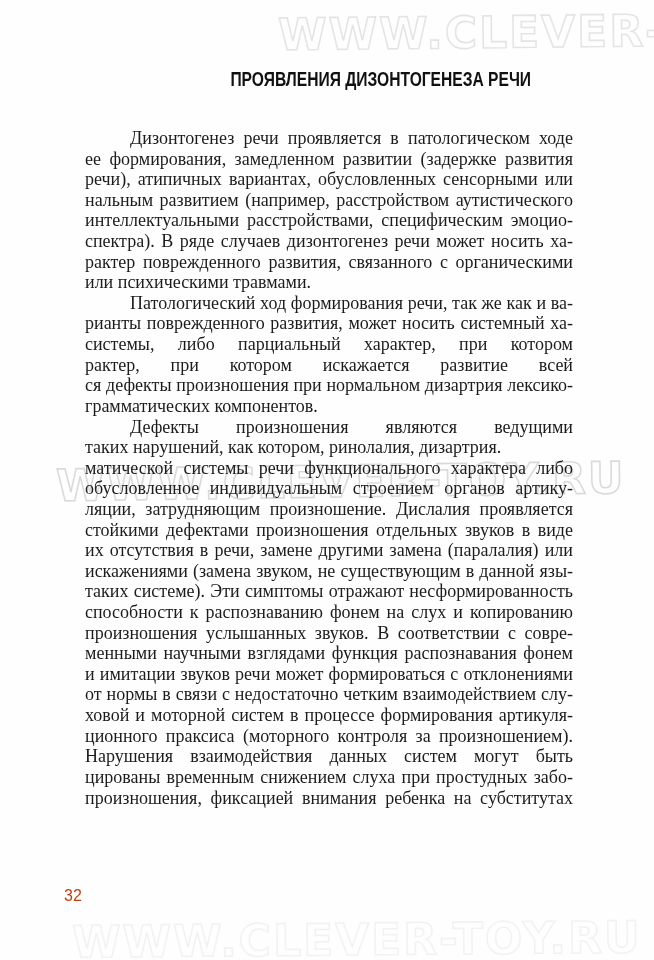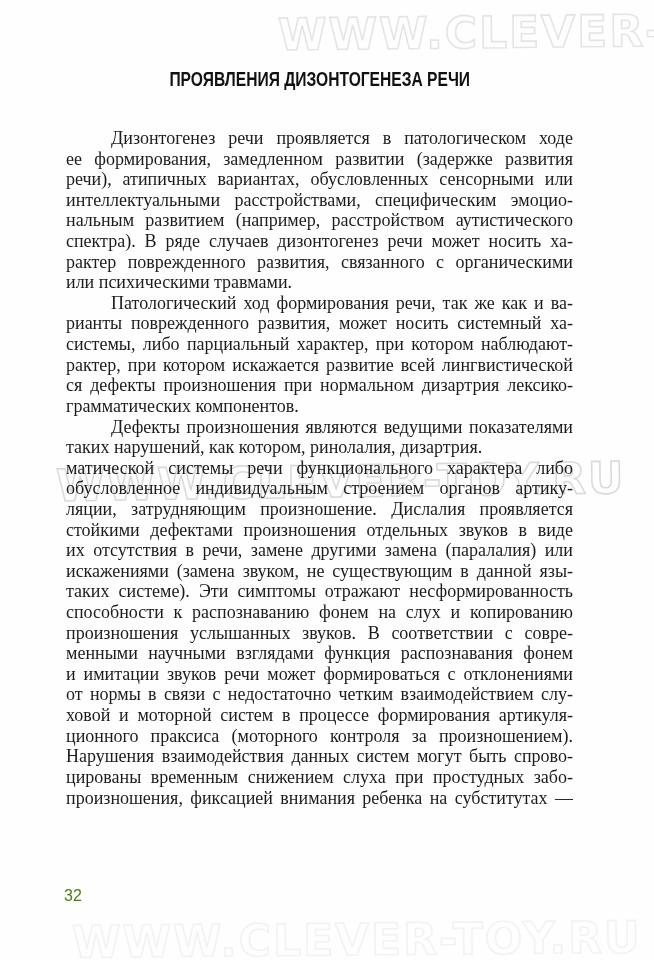--- a/index.html
+++ b/index.html
@@ -33,21 +33,21 @@
   .wm-top    { left: 278px; top: 6px;   opacity: 0.30; transform: rotate(-0.6deg); }
   .wm-middle { left: 56px;  top: 456px; opacity: 0.42; transform: rotate(-0.8deg); }
   .wm-bottom { left: 72px;  top: 914px; opacity: 0.14; transform: rotate(-0.5deg); }
 
   
   .title-wrap {
     position: absolute;
     left: 66px;
     top: 68px;
     width: 507px;
-    text-align: center;
+    text-align: right;
   }
   .title {
     display: inline-block;
     font-family: "Liberation Sans", sans-serif;
     font-weight: bold;
     font-size: 20px;
     letter-spacing: 0px;
     color: #111111;
     transform: scaleX(0.78);
     transform-origin: center;
@@ -62,32 +62,33 @@
     width: 507px;
     font-size: 18px;
   }
   .line {
     height: 20.62px;
     line-height: 20.62px;
     text-align: justify;
     text-align-last: justify;
     overflow: hidden;
     white-space: normal;
+    margin-left: 19px;
   }
   .line.indent { padding-left: 45px; }
   .line.endline { text-align-last: left; }
 
   
   .page-number {
     position: absolute;
     left: 64px;
     top: 887px;
     font-family: "Liberation Sans", sans-serif;
     font-size: 16px;
-    color: #4d7c0f;
+    color: #c2410c;
   }
 </style>
 </head>
 <body>
 
 <div class="page">
 
   <span class="wm wm-top">WWW.CLEVER-TOY.RU</span>
 
   <span class="wm wm-middle">WWW.CLEVER-TOY.RU</span>
@@ -95,22 +96,22 @@
   <span class="wm wm-bottom">WWW.CLEVER-TOY.RU</span>
 
   <div class="title-wrap">
     <h1 class="title" style="margin:0;">ПРОЯВЛЕНИЯ ДИЗОНТОГЕНЕЗА РЕЧИ</h1>
   </div>
 
   <div class="body-text">
       <div class="line indent">Дизонтогенез речи проявляется в патологическом ходе</div>
       <div class="line">ее формирования, замедленном развитии (задержке развития</div>
       <div class="line">речи), атипичных вариантах, обусловленных сенсорными или</div>
+      <div class="line">нальным развитием (например, расстройством аутистического</div>
       <div class="line">интеллектуальными расстройствами, специфическим эмоцио-</div>
-      <div class="line">нальным развитием (например, расстройством аутистического</div>
       <div class="line">спектра). В ряде случаев дизонтогенез речи может носить ха-</div>
       <div class="line">рактер поврежденного развития, связанного с органическими</div>
       <div class="line endline">или психическими травмами.</div>
       <div class="line indent">Патологический ход формирования речи, так же как и ва-</div>
       <div class="line">рианты поврежденного развития, может носить системный ха-</div>
       <div class="line">системы, либо парциальный характер, при котором наблюдают-</div>
       <div class="line">рактер, при котором искажается развитие всей лингвистической</div>
       <div class="line">ся дефекты произношения при нормальном дизартрия лексико-</div>
       <div class="line endline">грамматических компонентов.</div>
       <div class="line indent">Дефекты произношения являются ведущими показателями</div>

